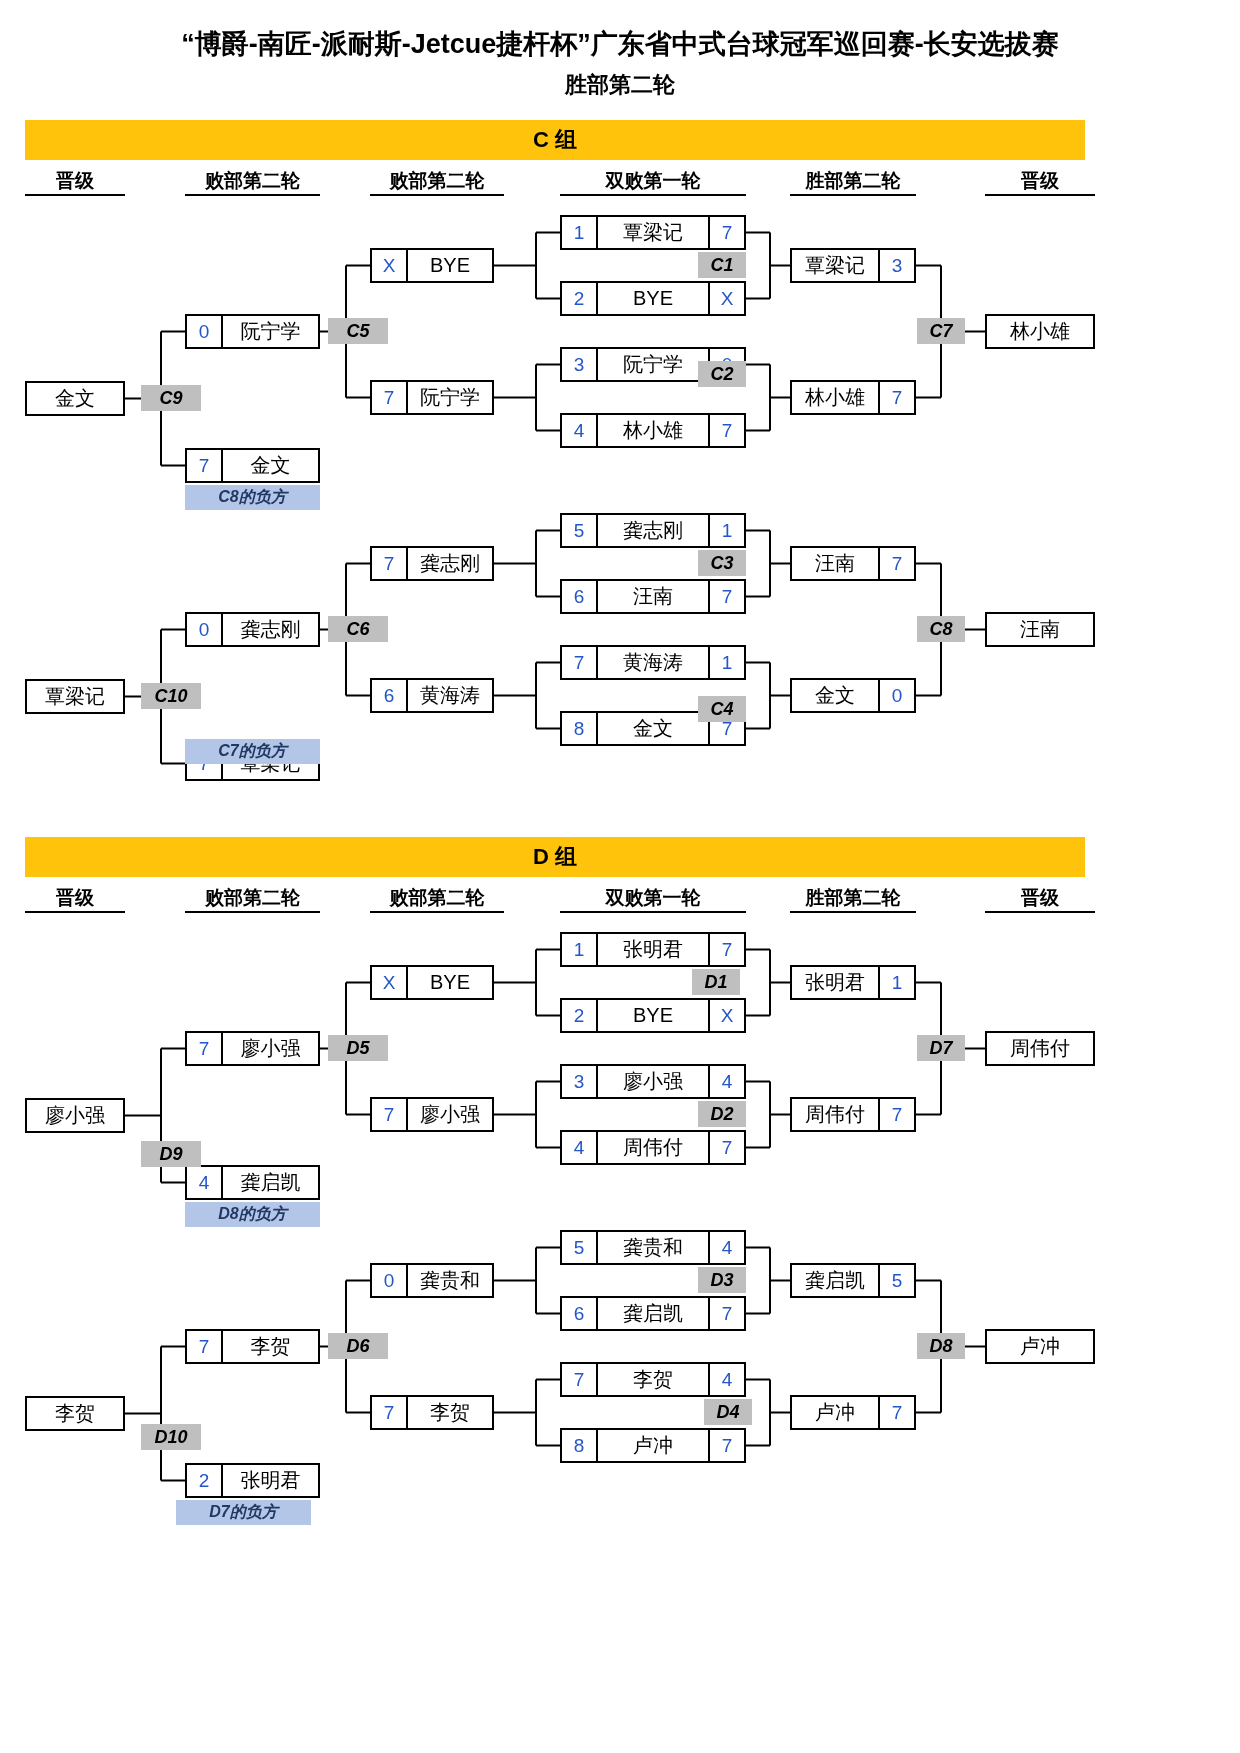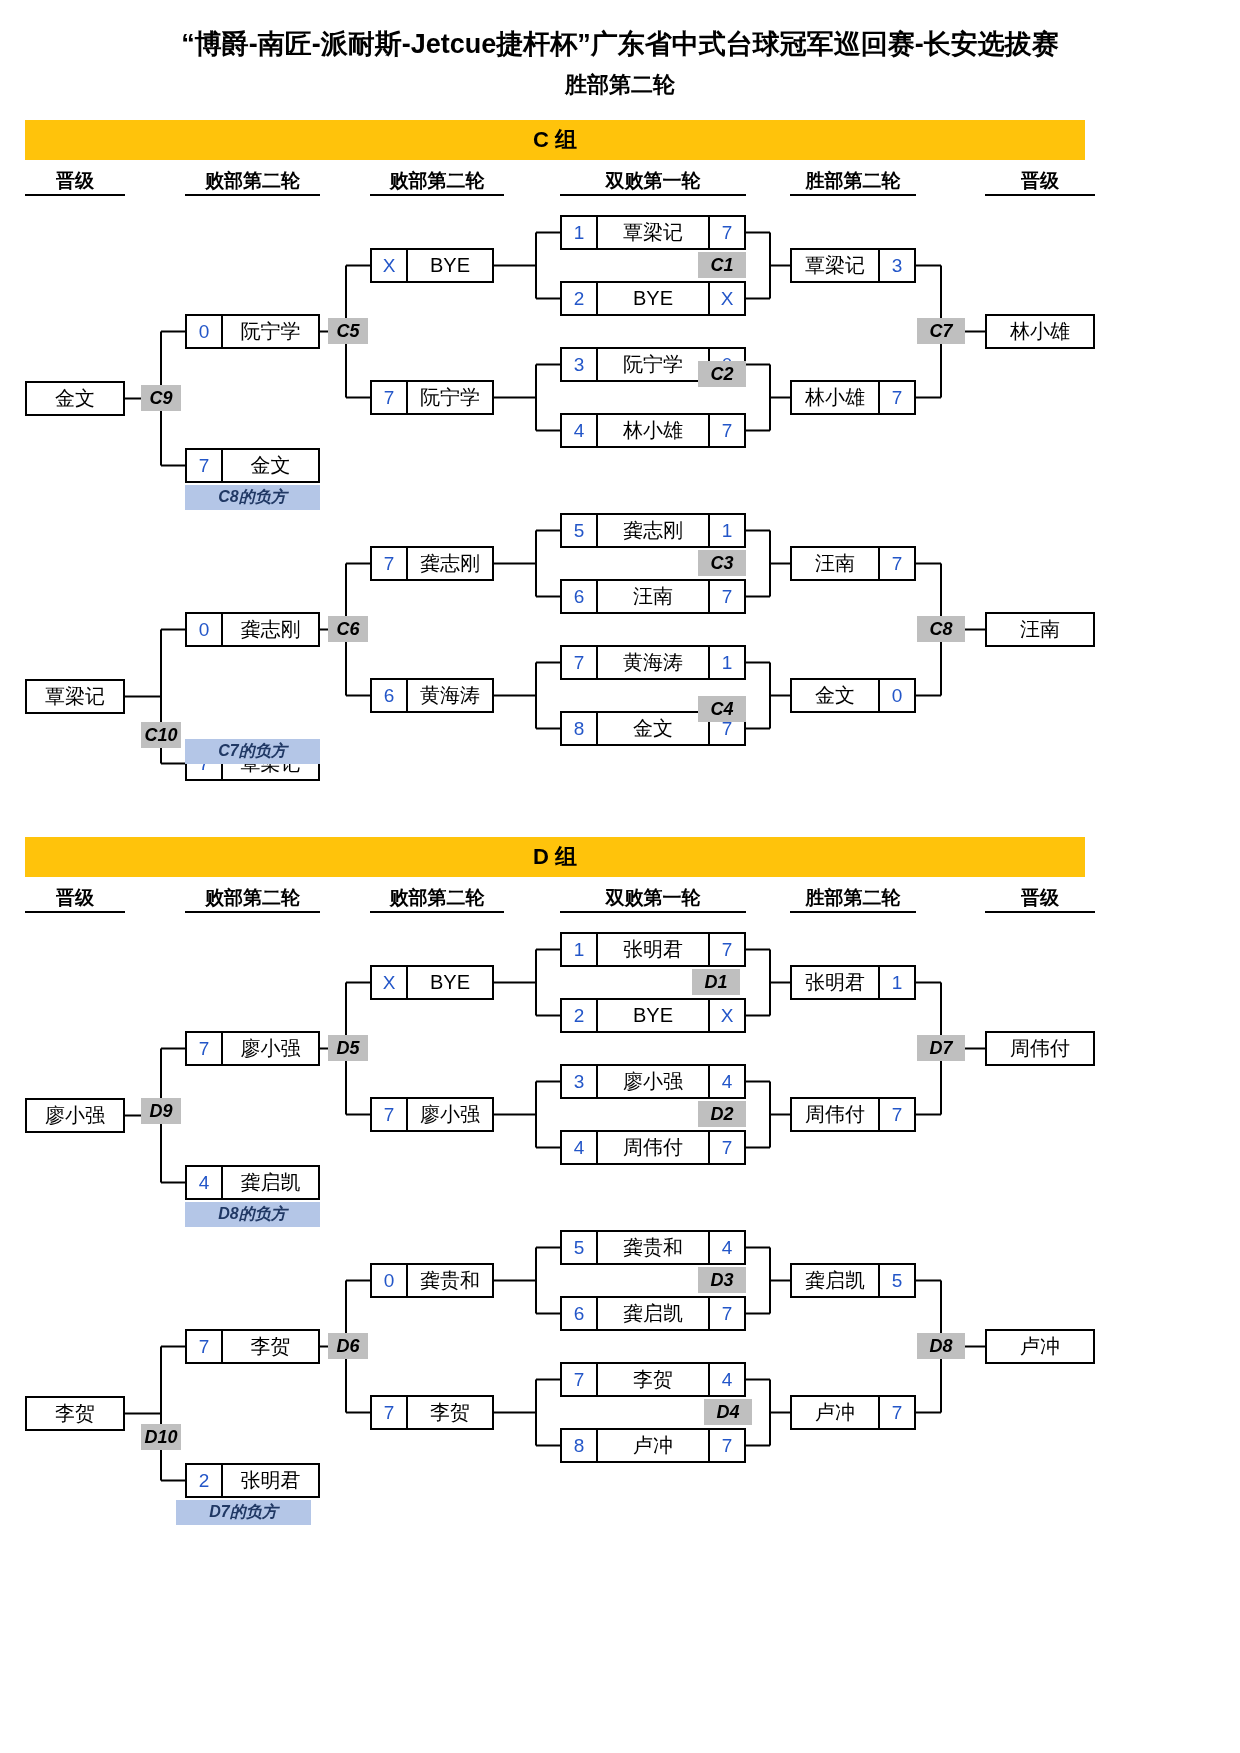--- a/index.html
+++ b/index.html
@@ -14,21 +14,21 @@
   .box { position:absolute; height:35px; border:2px solid #000; background:#fff; display:flex; }
   .cell { display:flex; align-items:center; justify-content:center; font-size:20px; overflow:hidden; white-space:nowrap; }
   .name { flex:1; }
   .num { width:36px; flex:none; color:var(--blue,#2356C8); font-size:19px; }
   .num.bl { border-right:2px solid #000; }
   .num.br { border-left:2px solid #000; }
   .fr { width:186px; } .wr { width:126px; } .l3 { width:124px; } .l2 { width:135px; }
   .s1 { width:110px; } .c1w { width:100px; }
   .chip { position:absolute; width:48px; height:26px; background:var(--gray,#BFBFBF); display:flex; align-items:center;
           justify-content:center; font-size:18px; font-style:italic; font-weight:bold; }
-  .chip.sm { width:40px; }
+  .chip.sm { width:60px; }
   .note { position:absolute; width:135px; height:25px; background:var(--noteblue,#B4C6E7); display:flex; align-items:center;
           justify-content:center; font-size:16px; font-style:italic; font-weight:bold; color:#203864; }
   svg.lines { position:absolute; left:0; top:0; }
 </style>
 </head>
 <body>
 
 <svg class="lines" width="1240" height="1753">
   <path fill="none" stroke="#000" stroke-width="2" d="
     M746 232.5H770M746 298.5H770M770 232.5V298.5M770 265.5H790
@@ -175,21 +175,21 @@
 <div class="box l2" style="left:185px;top:612px">
   <div class="cell num bl">0</div>
   <div class="cell name">龚志刚</div>
 </div>
 <div class="box l2" style="left:185px;top:746px">
   <div class="cell num bl">7</div>
   <div class="cell name">覃梁记</div>
 </div>
 <div class="note" style="left:185px;top:739px">C7的负方</div>
 <div class="chip sm" style="left:141px;top:385px">C9</div>
-<div class="chip sm" style="left:141px;top:722px">C10</div>
+<div class="chip sm" style="left:141px;top:683px">C10</div>
 <div class="box c1w" style="left:25px;top:381px">
   <div class="cell name">金文</div>
 </div>
 <div class="box c1w" style="left:25px;top:679px">
   <div class="cell name">覃梁记</div>
 </div>
 
 <div class="banner" style="top:837px">D 组</div>
 
 <div class="colhead" style="left:25px;top:883px;width:100px">晋级</div>
@@ -299,20 +299,20 @@
 <div class="note" style="left:185px;top:1202px">D8的负方</div>
 <div class="box l2" style="left:185px;top:1329px">
   <div class="cell num bl">7</div>
   <div class="cell name">李贺</div>
 </div>
 <div class="box l2" style="left:185px;top:1463px">
   <div class="cell num bl">2</div>
   <div class="cell name">张明君</div>
 </div>
 <div class="note" style="left:176px;top:1500px">D7的负方</div>
-<div class="chip sm" style="left:141px;top:1098px">D9</div>
+<div class="chip sm" style="left:141px;top:1141px">D9</div>
 <div class="chip sm" style="left:141px;top:1424px">D10</div>
 <div class="box c1w" style="left:25px;top:1098px">
   <div class="cell name">廖小强</div>
 </div>
 <div class="box c1w" style="left:25px;top:1396px">
   <div class="cell name">李贺</div>
 </div>
 
 </body></html>

